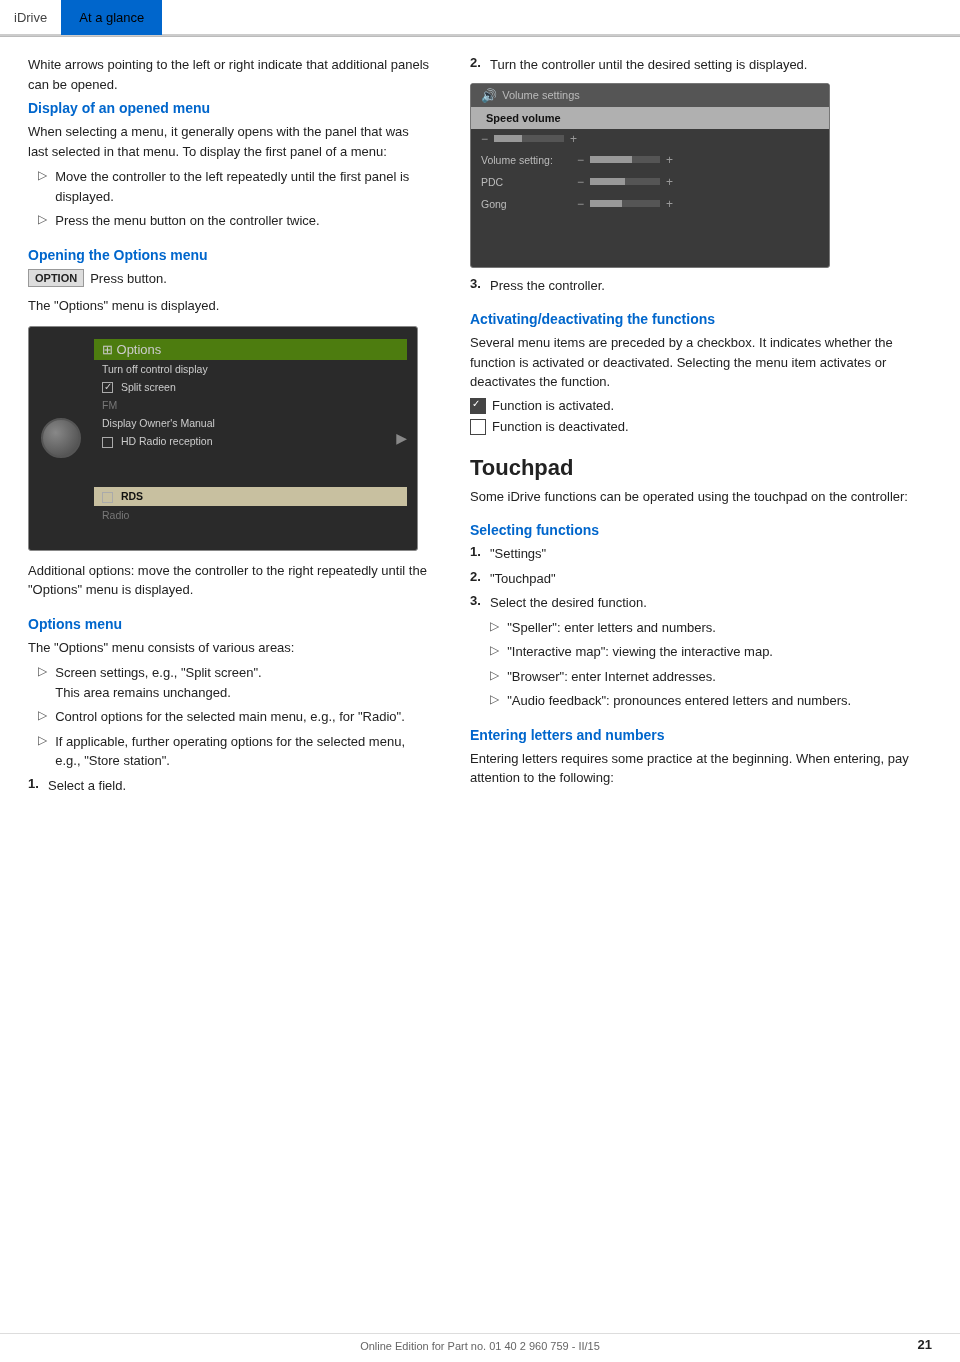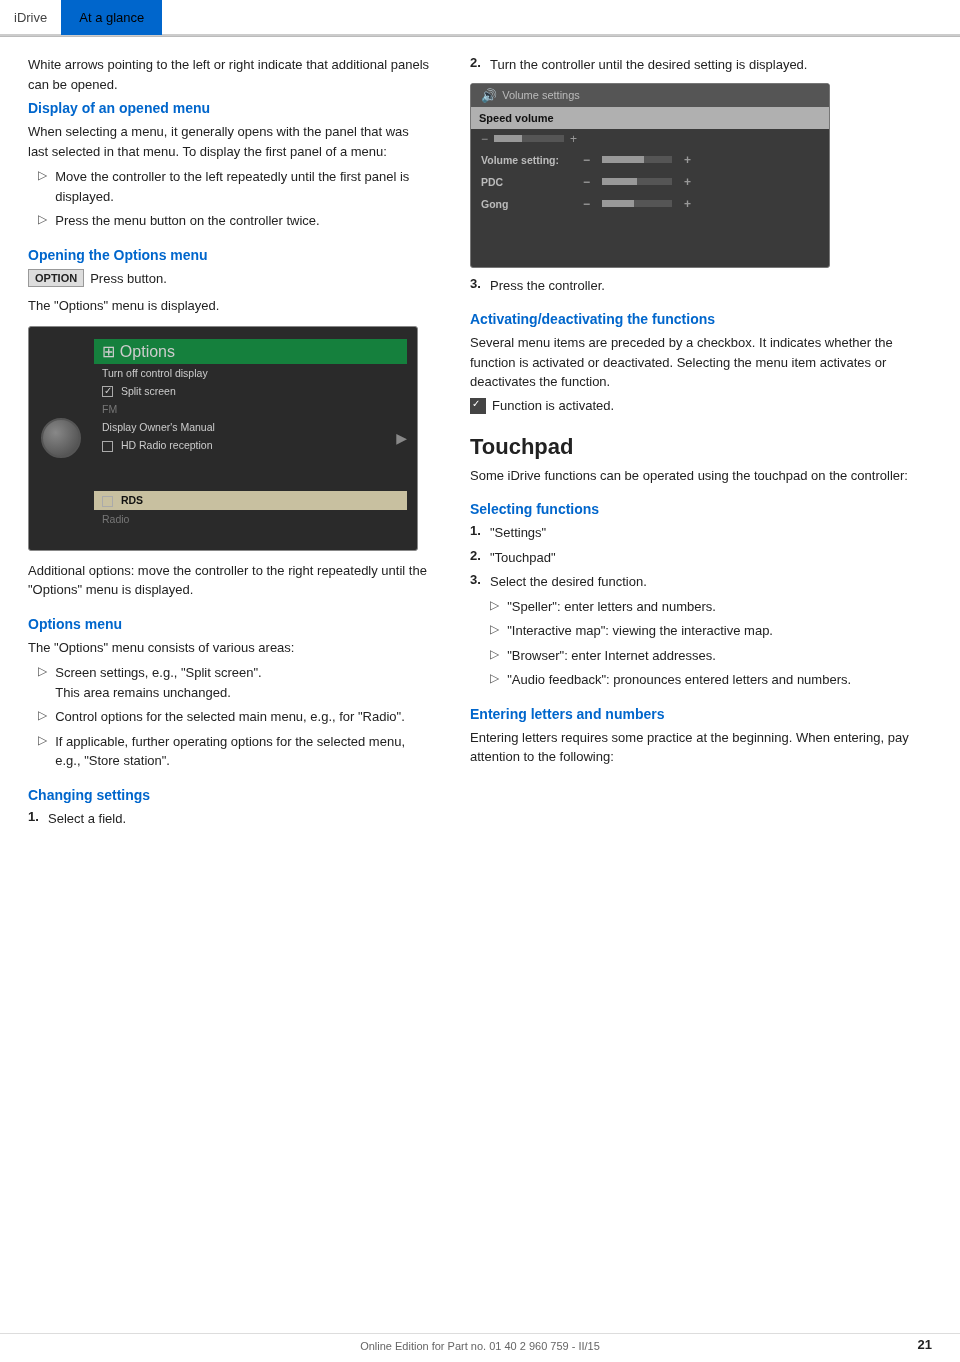--- a/index.html
+++ b/index.html
@@ -229,23 +229,23 @@
       font-size: 14px;
     }
     .fsim-menu {
       position: absolute;
       left: 65px;
       top: 12px;
       right: 10px;
       bottom: 12px;
     }
     .fsim-menu-header {
-      background: #15803d;
+      background: #4d7c0f;
       color: #ccc;
-      font-size: 16px;
+      font-size: 13px;
       padding: 3px 8px;
     }
     .fsim-menu-item {
       color: #ccc;
       font-size: 10.5px;
       padding: 3px 8px;
     }
     .fsim-menu-item-hl {
       background: #c8c0a0;
       color: #111;
@@ -278,31 +278,30 @@
       padding: 4px 10px;
       display: flex;
       align-items: center;
       gap: 5px;
     }
     .vss-icon { font-size: 13px; }
     .vss-item-hl {
       background: #b0b0b0;
       color: #111;
       font-size: 11px;
-      padding: 5px 8px;
+      padding: 5px 15px;
       font-weight: bold;
     }
     .vss-row {
       display: flex;
       align-items: center;
       padding: 4px 10px;
       color: #bbb;
       font-size: 10.5px;
-      gap: 12px;
-      font-weight: bold;
+      gap: 6px;
     }
     .vss-label { width: 90px; }
     .vss-minus, .vss-plus { color: #999; font-size: 12px; }
     .vss-bar {
       width: 70px;
       height: 7px;
       background: #555;
     }
     .vss-bar-fill { height: 100%; background: #999; }
     .vss-speed-row {
@@ -386,21 +385,20 @@
     </div>
     <div class="bullet-item">
       <span class="bullet-arrow">▷</span>
       <span class="bullet-text">Control options for the selected main menu, e.g., for "Radio".</span>
     </div>
     <div class="bullet-item">
       <span class="bullet-arrow">▷</span>
       <span class="bullet-text">If applicable, further operating options for the selected menu, e.g., "Store station".</span>
     </div>
 
-    <div class="section-title">Changing settings</div>
     <div class="numbered-item">
       <span class="num-label">1.</span>
       <span class="num-text">Select a field.</span>
     </div>
 
   </div>
 
   <div class="right-col">
 
     <div class="numbered-item">
@@ -452,20 +450,24 @@
       <span class="num-text">Press the controller.</span>
     </div>
 
     <div class="section-title">Activating/deactivating the functions</div>
     <p>Several menu items are preceded by a checkbox. It indicates whether the function is activated or deactivated. Selecting the menu item activates or deactivates the function.</p>
 
     <div style="display:flex; align-items:center; margin-bottom:5px;">
       <span class="func-icon activated"></span>
       <span style="font-size:13px;">Function is activated.</span>
     </div>
+    <div style="display:flex; align-items:center; margin-bottom:12px;">
+      <span class="func-icon"></span>
+      <span style="font-size:13px;">Function is deactivated.</span>
+    </div>
 
     <div class="touchpad-heading">Touchpad</div>
     <p>Some iDrive functions can be operated using the touchpad on the controller:</p>
 
     <div class="section-title">Selecting functions</div>
 
     <div class="numbered-item">
       <span class="num-label">1.</span>
       <span class="num-text">"Settings"</span>
     </div>

